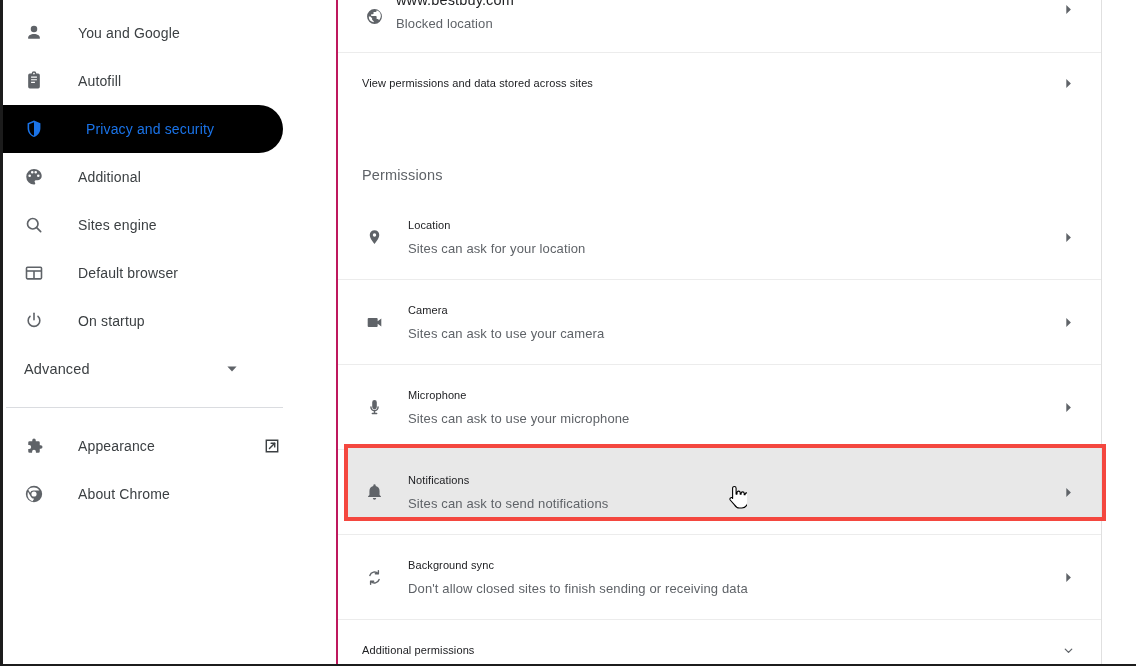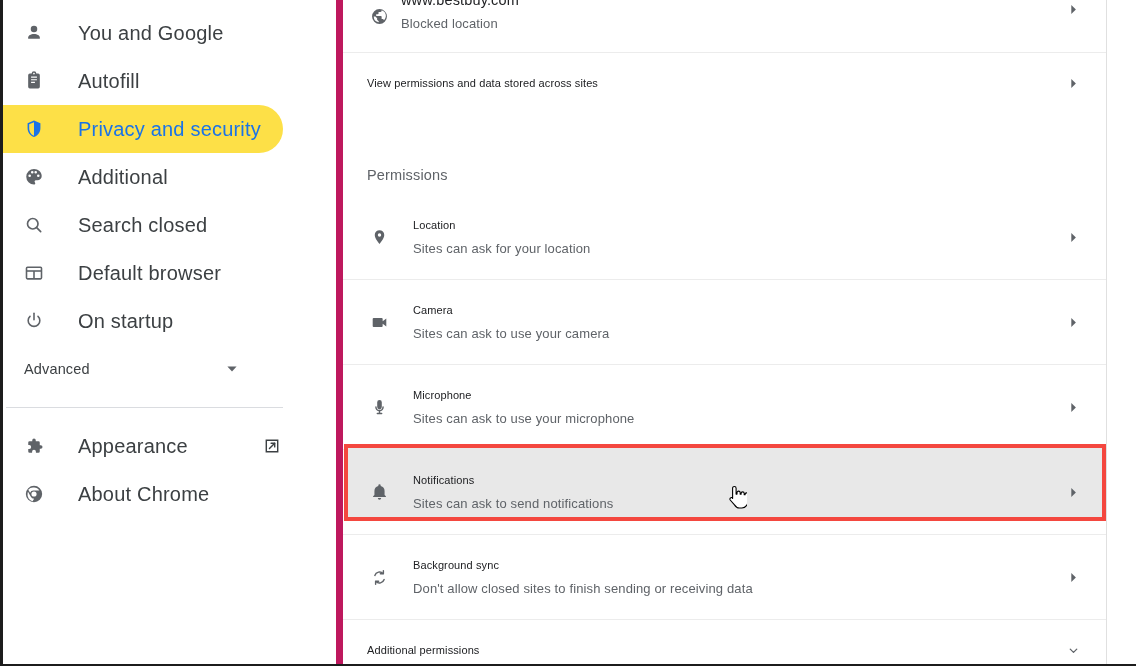--- a/index.html
+++ b/index.html
@@ -68,29 +68,30 @@
     flex: 0 0 20px;
     display: flex;
     align-items: center;
     justify-content: center;
     color: #5f6368;
   }
   .nav-item .nav-icon svg { display: block; }
 
   .nav-label {
     margin-left: 34px;
-    font-size: 20px;
+    font-size: 14px;
     line-height: 20px;
     letter-spacing: .01em;
     color: #3c4043;
     white-space: nowrap;
   }
 
   .nav-item.selected {
-    background: #fde047;
+    background: #000000;
+    gap: 8px;
   }
   .nav-item.selected .nav-label { color: #1a73e8; font-weight: 500; }
   .nav-item.selected .nav-icon { color: #1a73e8; }
 
   .advanced-row {
     display: flex;
     align-items: center;
     height: 48px;
     padding-left: 24px;
     padding-right: 44px;
@@ -122,21 +123,21 @@
     color: #3c4043;
     display: flex; align-items: center; justify-content: center;
   }
 
   
   .main {
     position: relative;
     flex: 1 1 auto;
     height: 666px;
     background: #ffffff;
-    border-left: 7px solid #be185d;
+    border-left: 2px solid #be185d;
     overflow: hidden;
   }
 
   .content {
     position: relative;
     width: 766px;
     height: 666px;
     background: #fff;
   }
 
@@ -322,21 +323,21 @@
       <span class="nav-label">Additional</span>
     </div>
 
     <div class="nav-item">
       <span class="nav-icon">
         <svg width="20" height="20" viewBox="0 0 24 24" fill="none" stroke="currentColor" stroke-width="2">
           <circle cx="10.5" cy="10.5" r="6.3"></circle>
           <line x1="15.2" y1="15.2" x2="20" y2="20" stroke-linecap="round"></line>
         </svg>
       </span>
-      <span class="nav-label">Search closed</span>
+      <span class="nav-label">Sites engine</span>
     </div>
 
     <div class="nav-item">
       <span class="nav-icon">
         <svg width="20" height="20" viewBox="0 0 24 24" fill="none" stroke="currentColor" stroke-width="1.9">
           <rect x="3" y="5" width="18" height="14" rx="1.2"></rect>
           <line x1="3" y1="9.6" x2="21" y2="9.6"></line>
           <line x1="12" y1="9.6" x2="12" y2="19"></line>
         </svg>
       </span>

